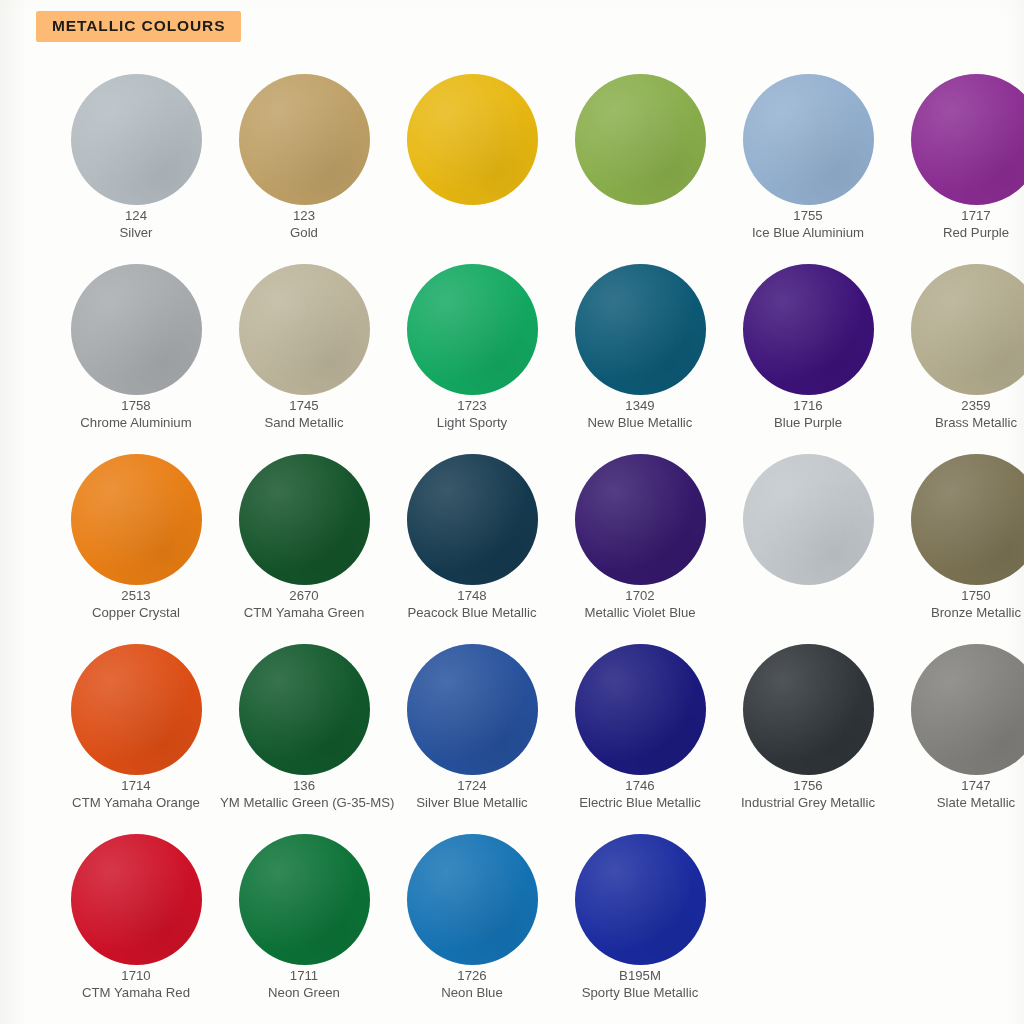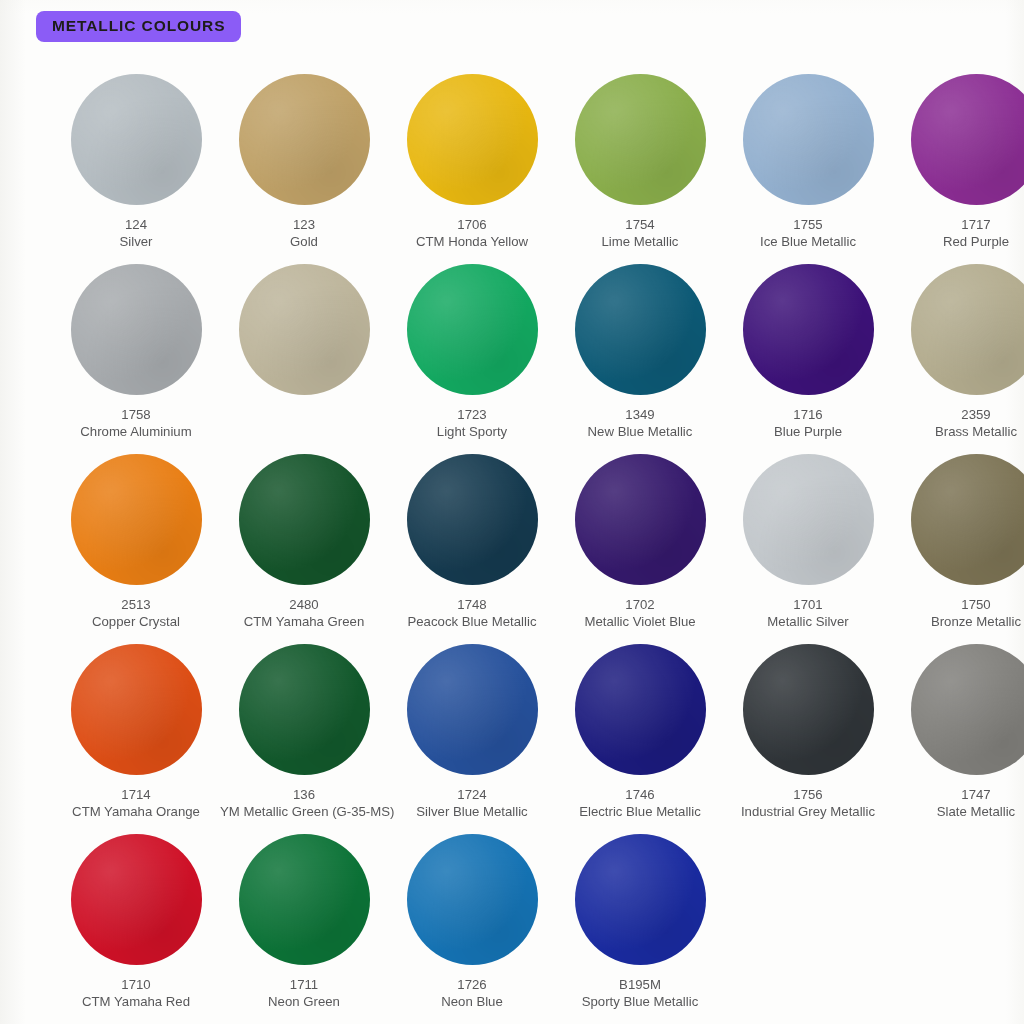--- a/index.html
+++ b/index.html
@@ -24,27 +24,27 @@
     background:
       linear-gradient(to right, rgba(236,236,232,0.55) 0px, rgba(255,255,255,0) 26px),
       linear-gradient(to left, rgba(240,240,236,0.45) 0px, rgba(255,255,255,0) 18px),
       linear-gradient(to bottom, rgba(250,250,247,0.5) 0px, rgba(255,255,255,0) 14px);
   }
 
   .header-badge {
     position: absolute;
     left: 36px;
     top: 11px;
-    background: #8b5cf6;
+    background: #fdba74;
     color: #1d1c19;
     font-size: 15.5px;
     font-weight: bold;
     letter-spacing: 0.9px;
     padding: 7px 16px 8px 16px;
-    border-radius: 8px;
+    border-radius: 2px;
     line-height: 1;
     white-space: nowrap;
   }
 
   .swatch-grid {
     position: absolute;
     left: 52px;
     top: 74px;
     width: 944px;
     display: grid;
@@ -73,21 +73,21 @@
     inset: 0;
     border-radius: 50%;
     background-image:
       radial-gradient(circle at 30% 28%, rgba(255,255,255,0.16), rgba(255,255,255,0) 62%),
       radial-gradient(circle at 70% 75%, rgba(0,0,0,0.07), rgba(0,0,0,0) 58%);
     mix-blend-mode: normal;
     pointer-events: none;
   }
 
   .swatch-caption {
-    margin-top: 12px;
+    margin-top: 3px;
     text-align: center;
     color: #58585a;
     font-size: 13.2px;
     line-height: 16.5px;
     width: 168px;
   }
   .swatch-code { display: block; }
   .swatch-name { display: block; white-space: nowrap; }
 </style>
 </head>
@@ -107,55 +107,51 @@
     </div>
     <div class="swatch-cell">
       <div class="swatch-disc" style="background: rgb(191, 161, 103);"></div>
       <div class="swatch-caption">
         <span class="swatch-code">123</span>
         <span class="swatch-name">Gold</span>
       </div>
     </div>
     <div class="swatch-cell">
       <div class="swatch-disc" style="background: rgb(232, 184, 17);"></div>
-      <div class="swatch-caption">
-        <span class="swatch-code">1706</span>
-        <span class="swatch-name">CTM Honda Yellow</span>
-      </div>
     </div>
     <div class="swatch-cell">
       <div class="swatch-disc" style="background: rgb(138, 174, 75);"></div>
-      <div class="swatch-caption">
-        <span class="swatch-code">1754</span>
-        <span class="swatch-name">Lime Metallic</span>
-      </div>
     </div>
     <div class="swatch-cell">
       <div class="swatch-disc" style="background: rgb(147, 176, 207);"></div>
       <div class="swatch-caption">
         <span class="swatch-code">1755</span>
-        <span class="swatch-name">Ice Blue Metallic</span>
+        <span class="swatch-name">Ice Blue Aluminium</span>
       </div>
     </div>
     <div class="swatch-cell">
       <div class="swatch-disc" style="background: rgb(139, 45, 147);"></div>
       <div class="swatch-caption">
         <span class="swatch-code">1717</span>
         <span class="swatch-name">Red Purple</span>
       </div>
     </div>
     <div class="swatch-cell">
       <div class="swatch-disc" style="background: rgb(167, 171, 174);"></div>
       <div class="swatch-caption">
         <span class="swatch-code">1758</span>
         <span class="swatch-name">Chrome Aluminium</span>
       </div>
     </div>
     <div class="swatch-cell">
       <div class="swatch-disc" style="background: rgb(189, 181, 155);"></div>
+      <div class="swatch-caption">
+        <span class="swatch-code">1745</span>
+        <span class="swatch-name">Sand Metallic</span>
+      </div>
     </div>
     <div class="swatch-cell">
       <div class="swatch-disc" style="background: rgb(19, 169, 97);"></div>
       <div class="swatch-caption">
         <span class="swatch-code">1723</span>
         <span class="swatch-name">Light Sporty</span>
       </div>
     </div>
     <div class="swatch-cell">
       <div class="swatch-disc" style="background: rgb(13, 90, 118);"></div>
@@ -181,44 +177,40 @@
     <div class="swatch-cell">
       <div class="swatch-disc" style="background: rgb(233, 126, 20);"></div>
       <div class="swatch-caption">
         <span class="swatch-code">2513</span>
         <span class="swatch-name">Copper Crystal</span>
       </div>
     </div>
     <div class="swatch-cell">
       <div class="swatch-disc" style="background: rgb(20, 84, 42);"></div>
       <div class="swatch-caption">
-        <span class="swatch-code">2480</span>
+        <span class="swatch-code">2670</span>
         <span class="swatch-name">CTM Yamaha Green</span>
       </div>
     </div>
     <div class="swatch-cell">
       <div class="swatch-disc" style="background: rgb(21, 58, 79);"></div>
       <div class="swatch-caption">
         <span class="swatch-code">1748</span>
         <span class="swatch-name">Peacock Blue Metallic</span>
       </div>
     </div>
     <div class="swatch-cell">
       <div class="swatch-disc" style="background: rgb(53, 25, 108);"></div>
       <div class="swatch-caption">
         <span class="swatch-code">1702</span>
         <span class="swatch-name">Metallic Violet Blue</span>
       </div>
     </div>
     <div class="swatch-cell">
       <div class="swatch-disc" style="background: rgb(194, 199, 203);"></div>
-      <div class="swatch-caption">
-        <span class="swatch-code">1701</span>
-        <span class="swatch-name">Metallic Silver</span>
-      </div>
     </div>
     <div class="swatch-cell">
       <div class="swatch-disc" style="background: rgb(124, 115, 84);"></div>
       <div class="swatch-caption">
         <span class="swatch-code">1750</span>
         <span class="swatch-name">Bronze Metallic</span>
       </div>
     </div>
     <div class="swatch-cell">
       <div class="swatch-disc" style="background: rgb(222, 78, 21);"></div>

